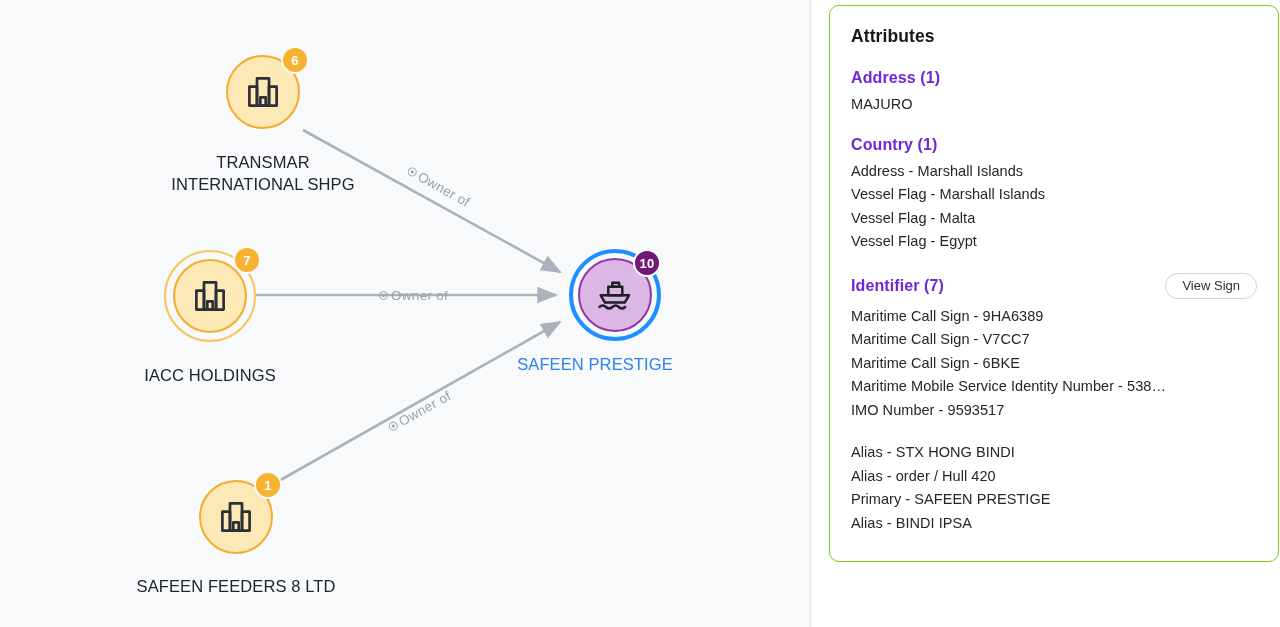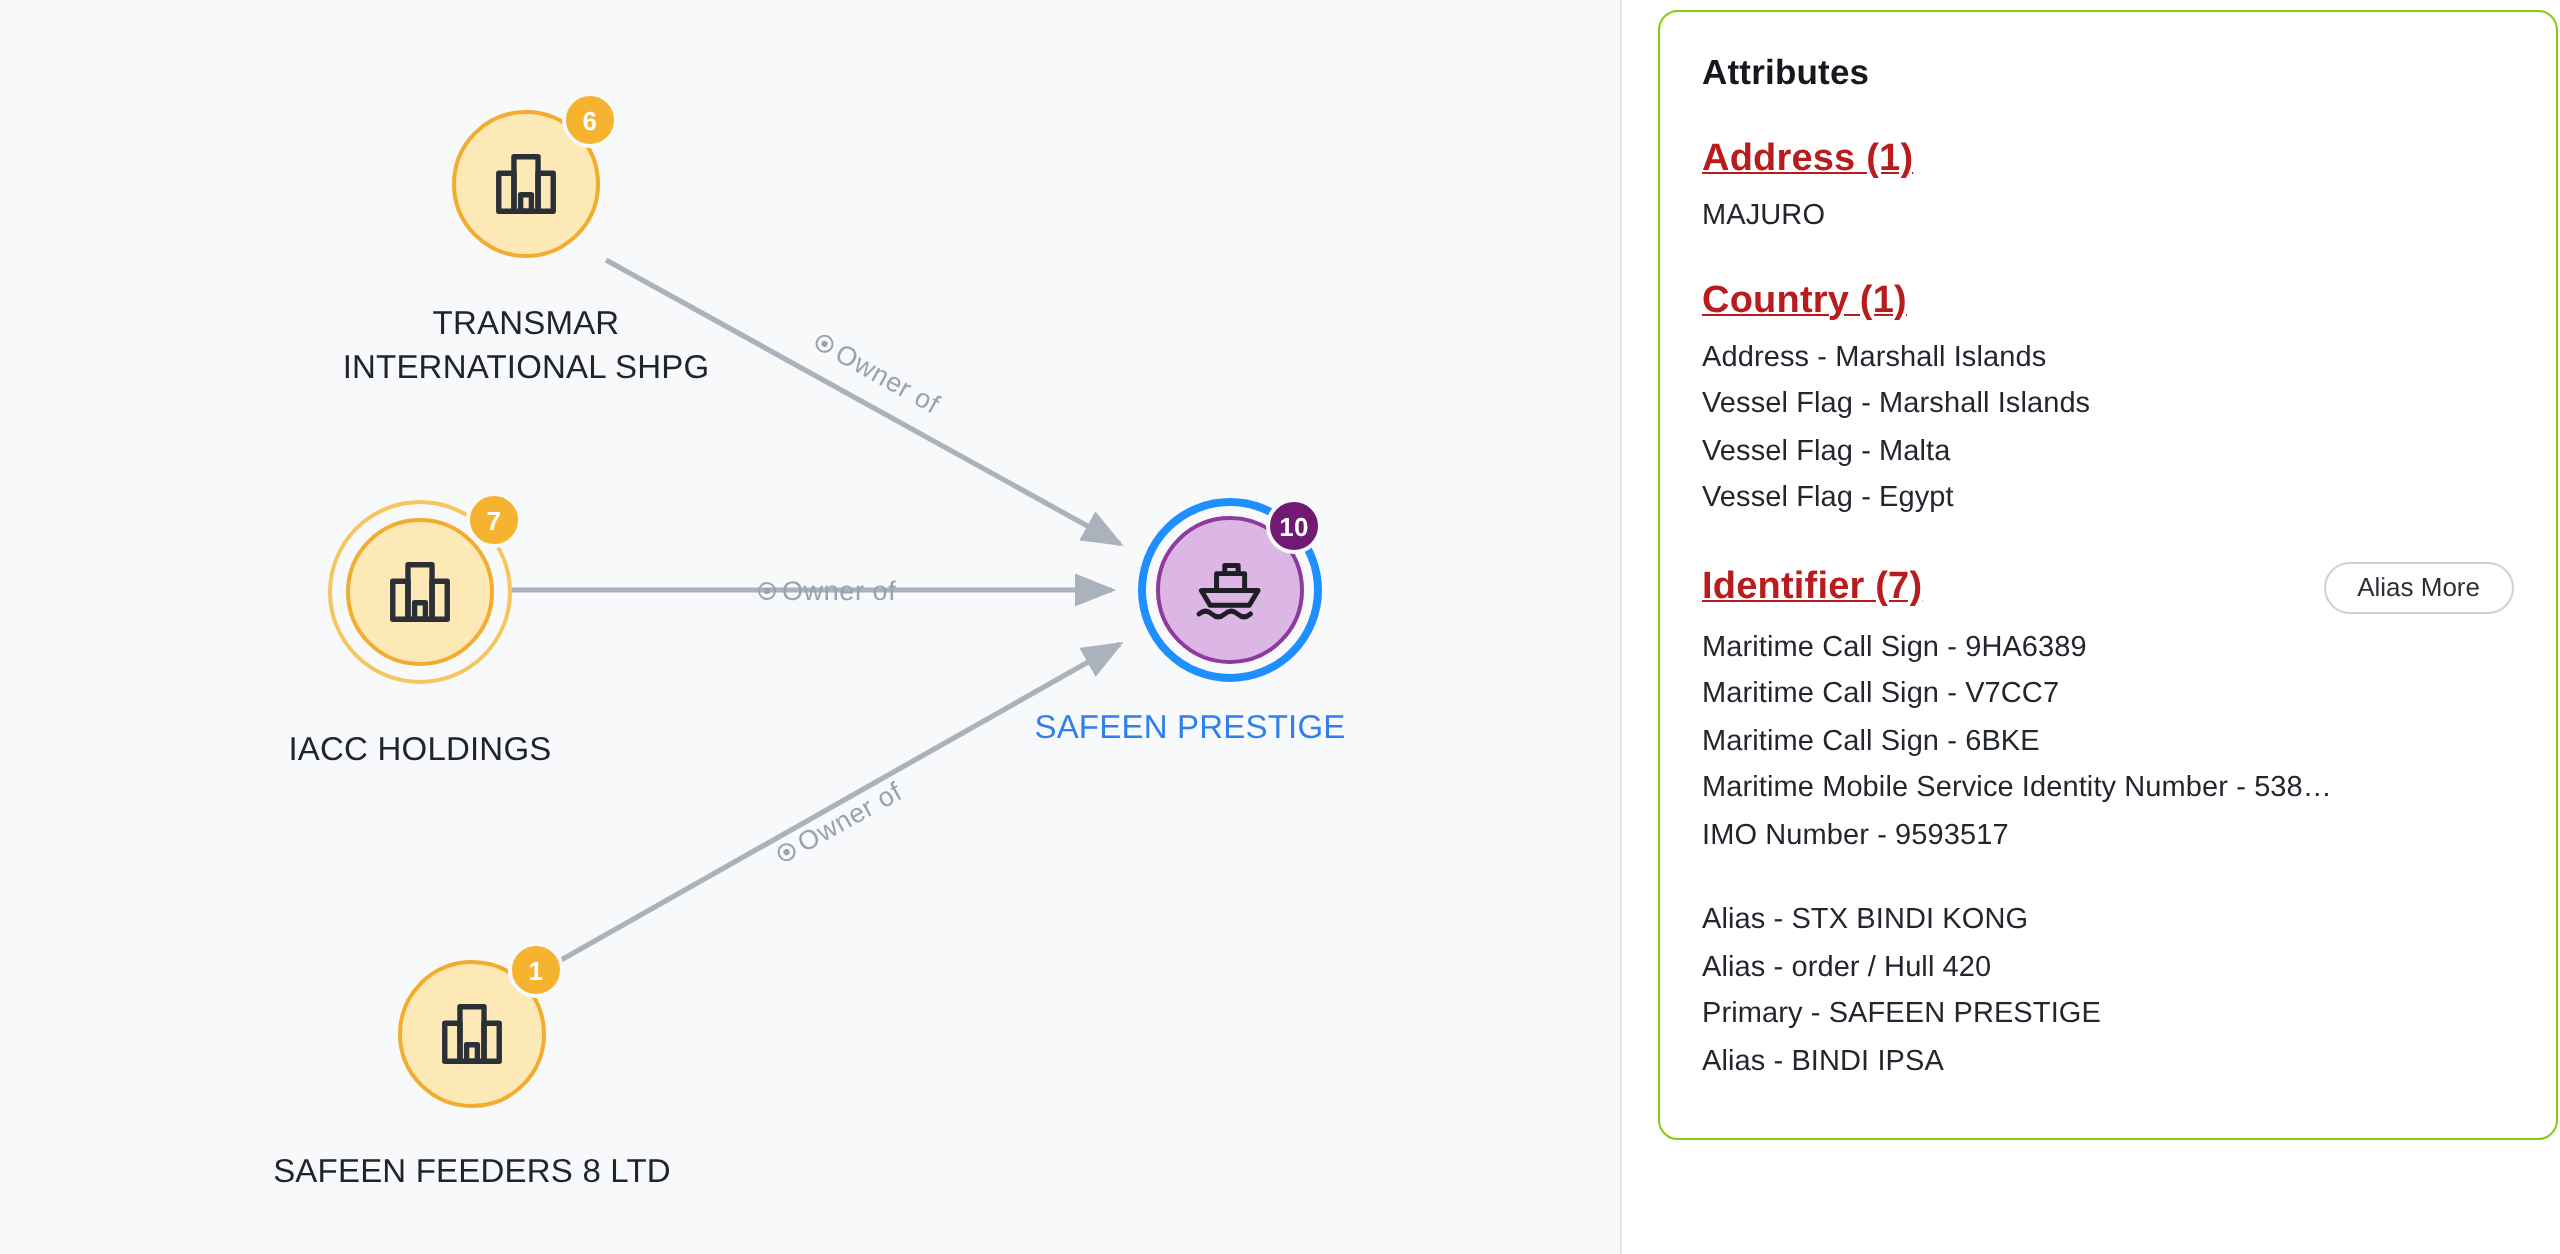--- a/index.html
+++ b/index.html
@@ -127,26 +127,25 @@
   #attributes-title {
     font-size: 17.5px;
     font-weight: 700;
     color: #16181d;
     letter-spacing: .1px;
     margin-bottom: 22px;
   }
   .attr-group { margin-bottom: 19px; position: relative; }
   .attr-group:last-child { margin-bottom: 0; }
   .attr-head {
-    font-size: 19px;
+    font-size: 16px;
     font-weight: 700;
-    color: #b91c1c;
+    color: #6d28d9;
     margin-bottom: 6px;
     letter-spacing: .1px;
-    text-decoration: underline;
   }
   .attr-head-row {
     display: flex; align-items: center; justify-content: space-between;
     margin-bottom: 6px;
   }
   .attr-head-row .attr-head { margin-bottom: 0; }
   .attr-value {
     font-size: 14.5px;
     color: #22262d;
     line-height: 23.5px;
@@ -279,31 +278,31 @@
         <div class="attr-head">Country (1)</div>
         <div class="attr-value">Address - Marshall Islands</div>
         <div class="attr-value">Vessel Flag - Marshall Islands</div>
         <div class="attr-value">Vessel Flag - Malta</div>
         <div class="attr-value">Vessel Flag - Egypt</div>
       </div>
 
       <div class="attr-group">
         <div class="attr-head-row">
           <div class="attr-head">Identifier (7)</div>
-          <button id="view-more-button">Alias More</button>
+          <button id="view-more-button">View Sign</button>
         </div>
         <div class="attr-value">Maritime Call Sign - 9HA6389</div>
         <div class="attr-value">Maritime Call Sign - V7CC7</div>
         <div class="attr-value">Maritime Call Sign - 6BKE</div>
         <div class="attr-value">Maritime Mobile Service Identity Number - 538…</div>
         <div class="attr-value">IMO Number - 9593517</div>
       </div>
 
       <div class="attr-group">
-        <div class="attr-value">Alias - STX BINDI KONG</div>
+        <div class="attr-value">Alias - STX HONG BINDI</div>
         <div class="attr-value">Alias - order / Hull 420</div>
         <div class="attr-value">Primary - SAFEEN PRESTIGE</div>
         <div class="attr-value">Alias - BINDI IPSA</div>
       </div>
 
     </div>
   </div>
 
 </div>
 

